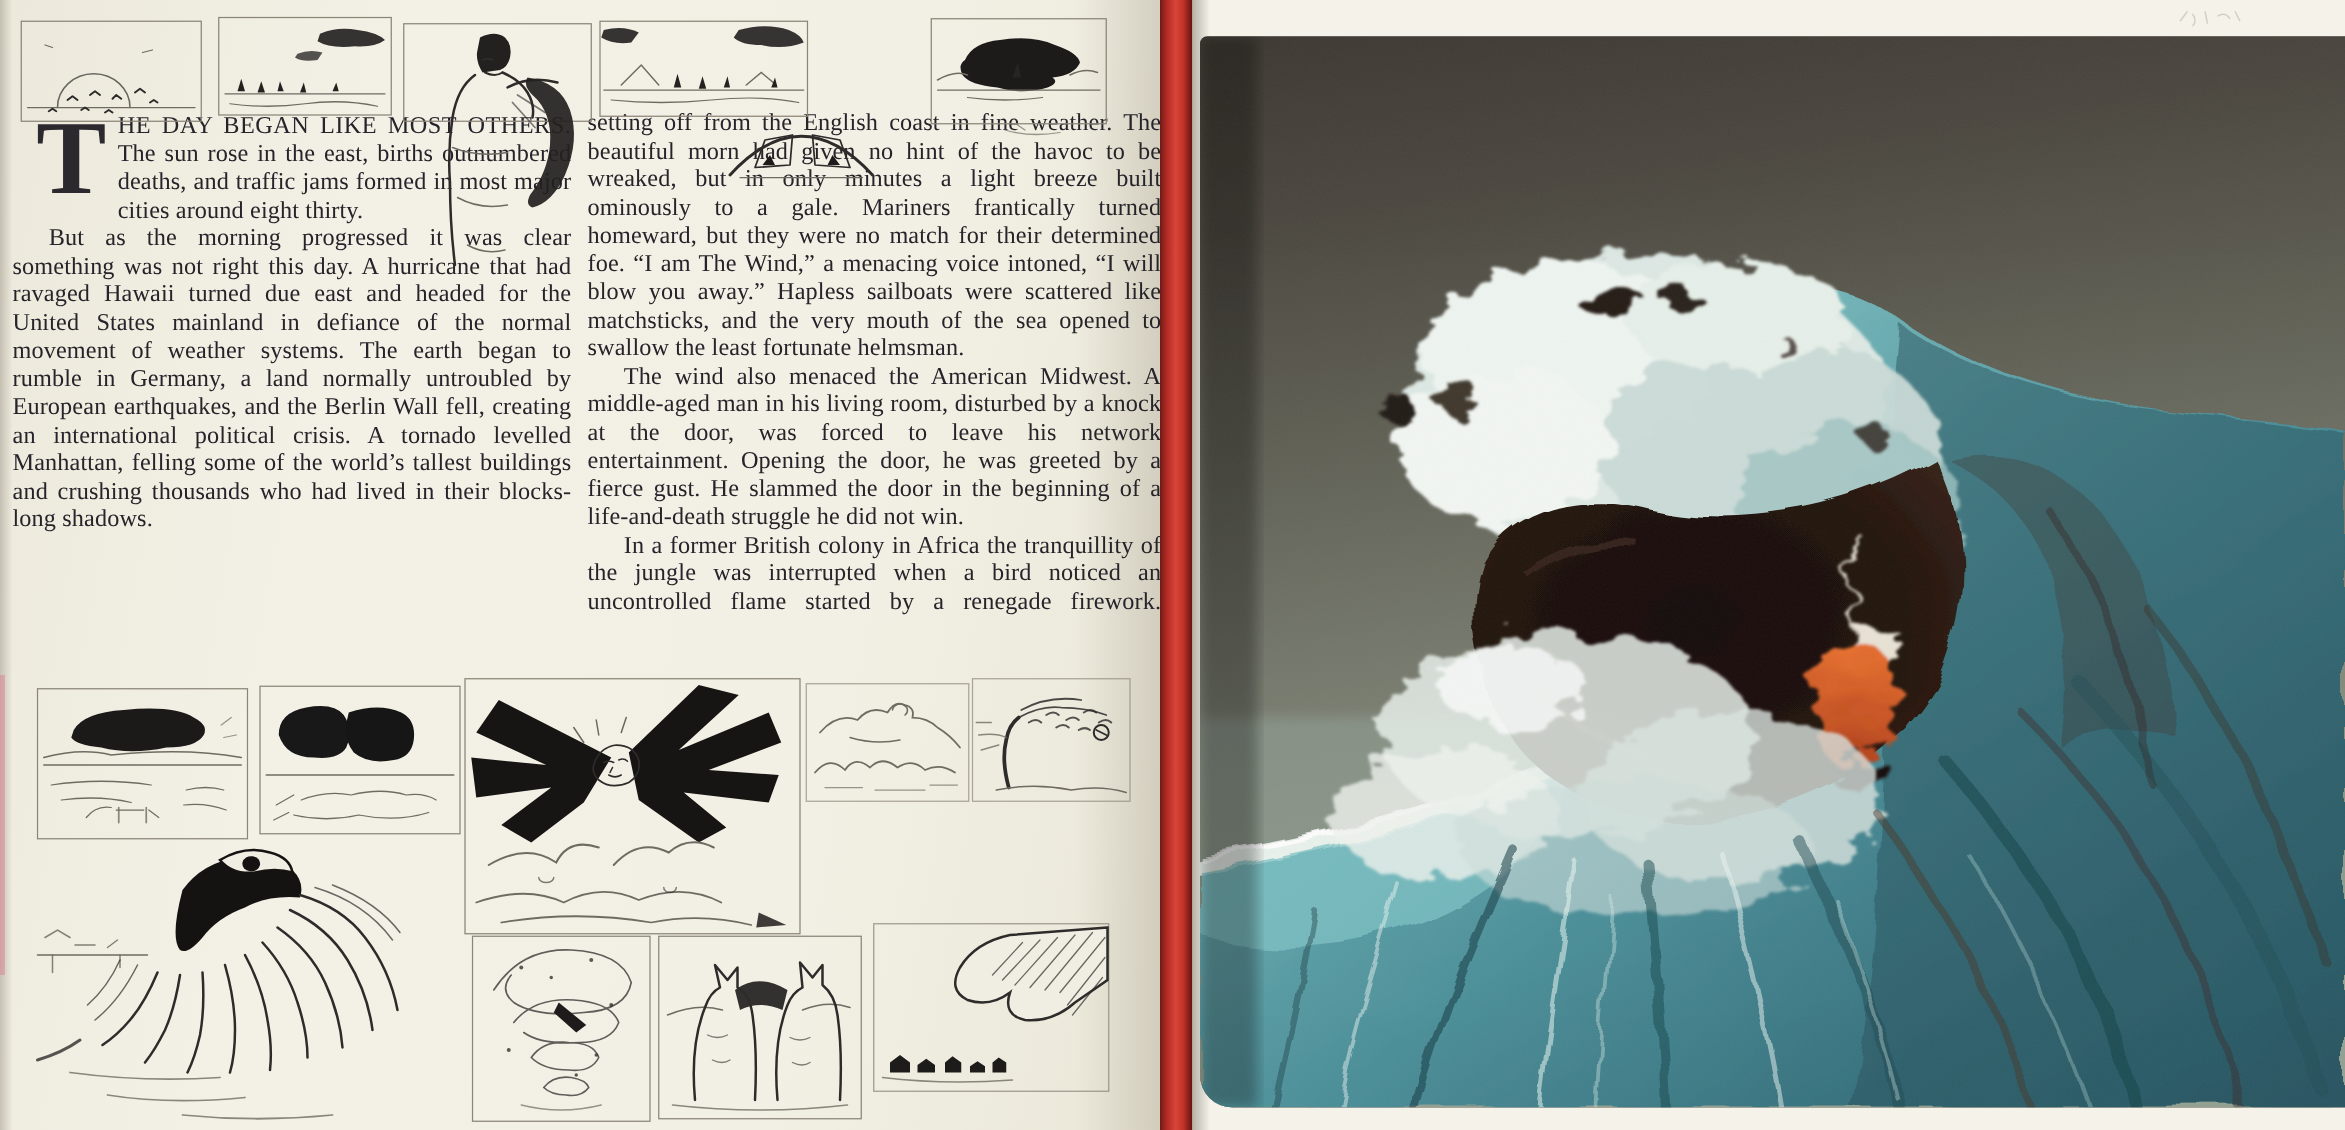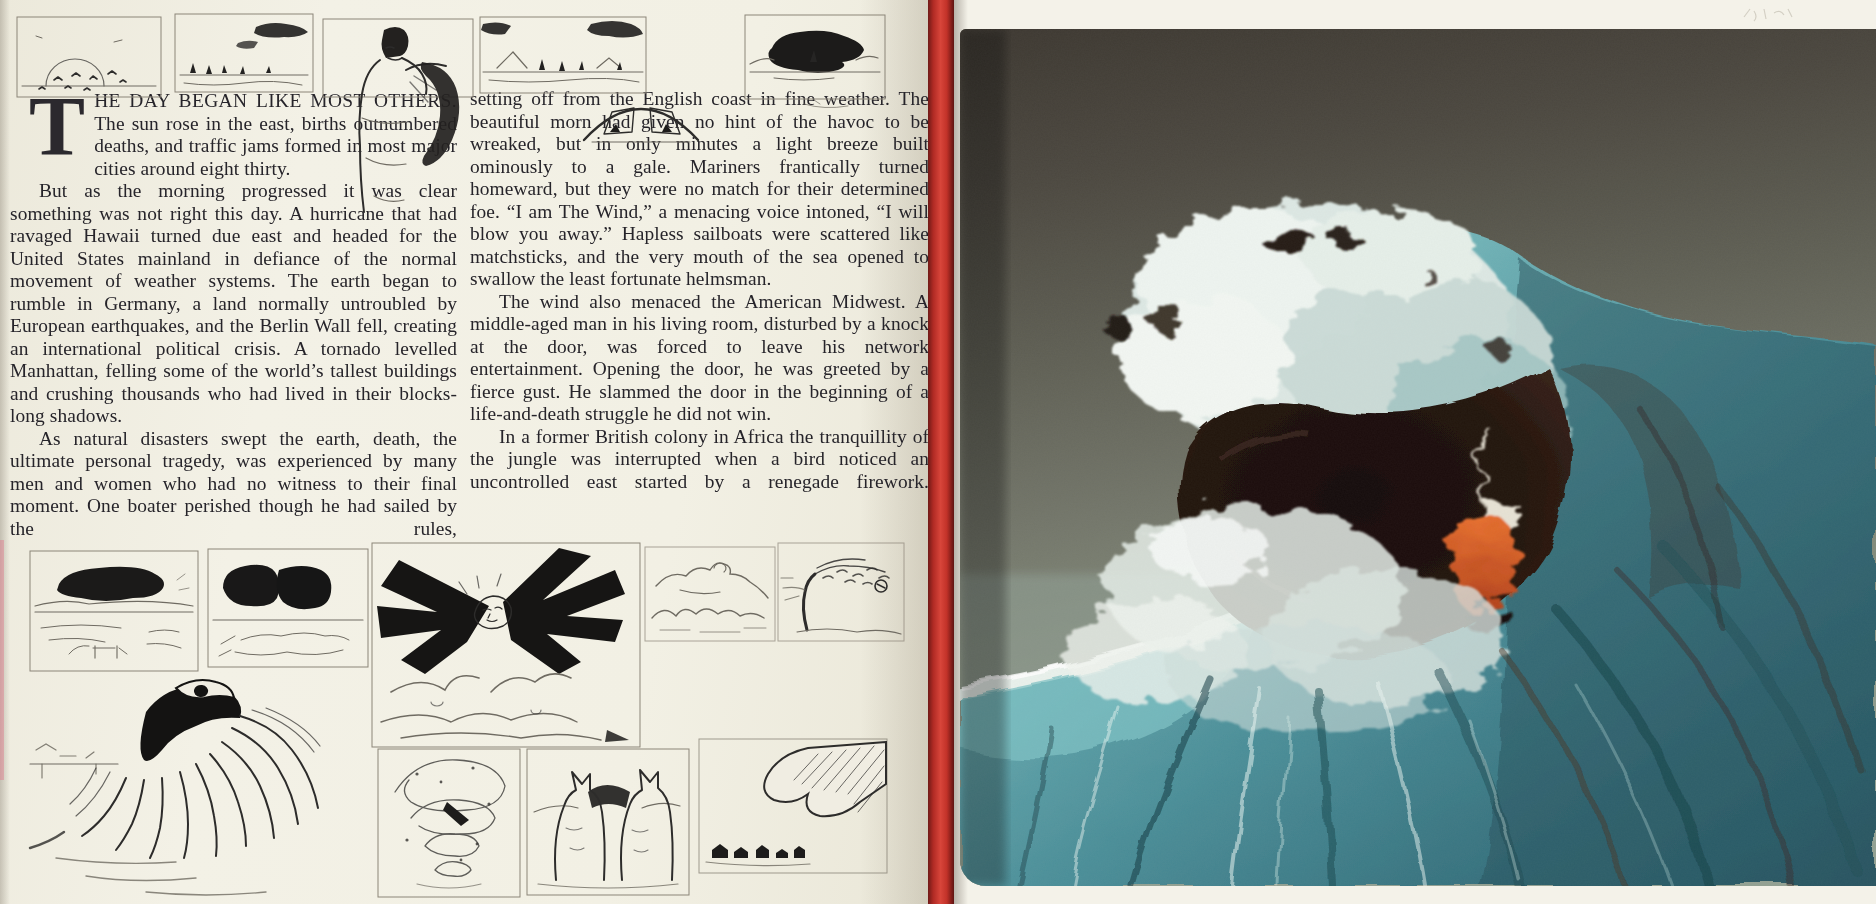--- a/index.html
+++ b/index.html
@@ -52,26 +52,25 @@
     <div class="scan-pink"></div>
     <div class="gutter-shade"></div>
 
     <div class="col" id="col1">
       <p>
         <span class="dropcap">T</span>
         <span class="caps">HE DAY BEGAN LIKE MOST OTHERS.</span>
         <span>The sun rose in the east, births outnumbered deaths, and traffic jams formed in most major cities around eight thirty.</span>
       </p>
       <p class="indent">But as the morning progressed it was clear something was not right this day. A hurricane that had ravaged Hawaii turned due east and headed for the United States mainland in defiance of the normal movement of weather systems. The earth began to rumble in Germany, a land normally untroubled by European earthquakes, and the Berlin Wall fell, creating an international political crisis. A tornado levelled Manhattan, felling some of the world’s tallest buildings and crushing thousands who had lived in their blocks-long shadows.</p>
-      <p class="indent just-last">As natural disasters swept the earth, death, the ultimate personal tragedy, was experienced by many men and women who had no witness to their final moment. One boater perished though he had sailed by the rules,</p>
     </div>
     <div class="col" id="col2">
       <p>setting off from the English coast in fine weather. The beautiful morn had given no hint of the havoc to be wreaked, but in only minutes a light breeze built ominously to a gale. Mariners frantically turned homeward, but they were no match for their determined foe. “I am The Wind,” a menacing voice intoned, “I will blow you away.” Hapless sailboats were scattered like matchsticks, and the very mouth of the sea opened to swallow the least fortunate helmsman.</p>
       <p class="indent">The wind also menaced the American Midwest. A middle-aged man in his living room, disturbed by a knock at the door, was forced to leave his network entertainment. Opening the door, he was greeted by a fierce gust. He slammed the door in the beginning of a life-and-death struggle he did not win.</p>
-      <p class="indent just-last">In a former British colony in Africa the tranquillity of the jungle was interrupted when a bird noticed an uncontrolled east started by a renegade firework.</p>
+      <p class="indent just-last">In a former British colony in Africa the tranquillity of the jungle was interrupted when a bird noticed an uncontrolled flame started by a renegade firework.</p>
     </div>
 
     <div class="sk" style="left:16px;top:16px;width:146px;height:82px">
       <svg viewBox="0 0 146 82">
           <rect class="frame" x="1" y="1" width="144" height="80"></rect>
         <path class="ink" stroke-width="1.2" d="M30 70 A29 27 0 0 1 88 70" opacity=".7"></path>
         <path class="faint" stroke-width="1" d="M6 70 H140"></path>
         <g class="ink" stroke-width="1.6">
           <path d="M38 64 l4 -3 l4 3"></path>
             <path d="M56 60 l4 -3 l4 3"></path>

